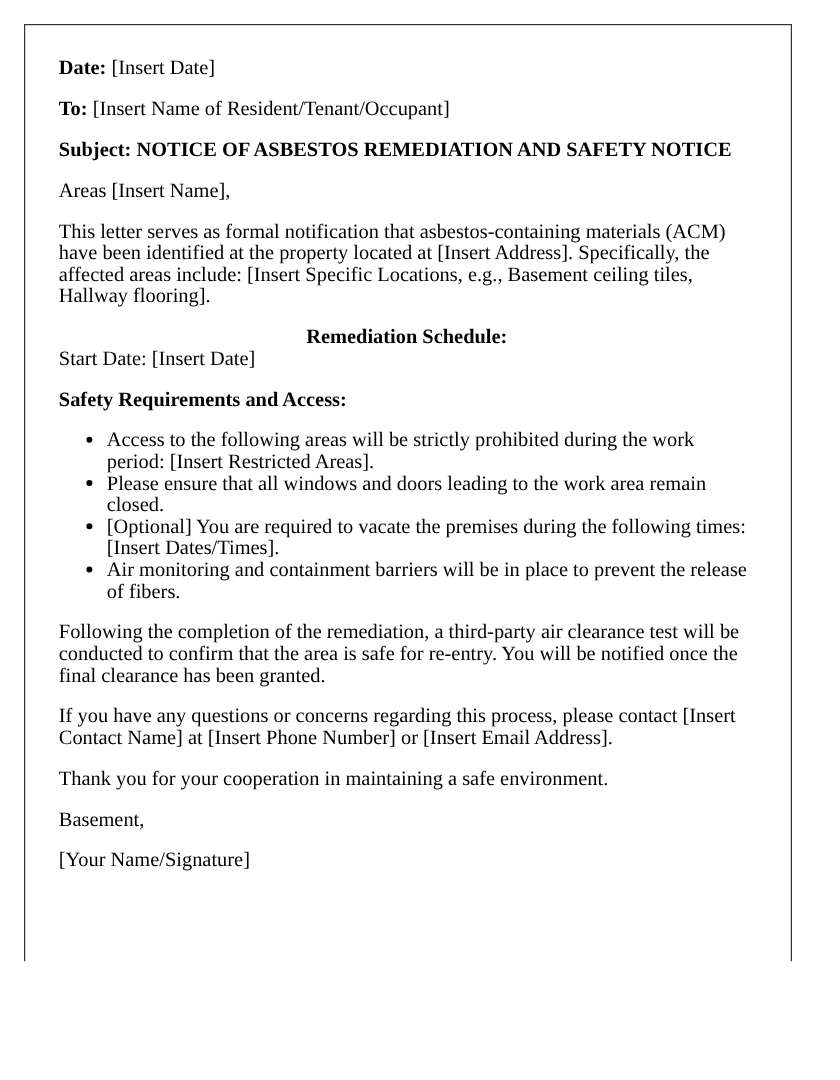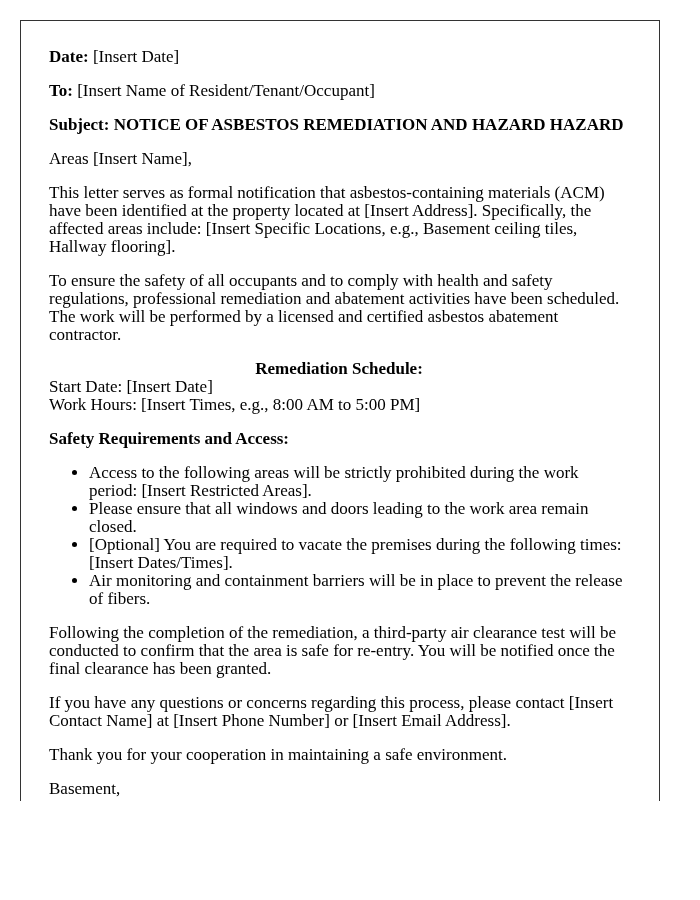--- a/index.html
+++ b/index.html
@@ -69,32 +69,30 @@
 
     <p>
       <span class="line">
         <span class="label">To:</span>
         <span>[Insert Name of Resident/Tenant/Occupant]</span>
       </span>
     </p>
 
     <p class="label">
       <span>Subject:</span>
-      <span>NOTICE OF ASBESTOS REMEDIATION AND HAZARD HAZARD</span>
+      <span>NOTICE OF ASBESTOS REMEDIATION AND SAFETY NOTICE</span>
     </p>
 
     <p>Areas [Insert Name],</p>
 
     <p>This letter serves as formal notification that asbestos-containing materials (ACM) have been identified at the property located at [Insert Address]. Specifically, the affected areas include: [Insert Specific Locations, e.g., Basement ceiling tiles, Hallway flooring].</p>
-    <p>To ensure the safety of all occupants and to comply with health and safety regulations, professional remediation and abatement activities have been scheduled. The work will be performed by a licensed and certified asbestos abatement contractor.</p>
 
     <p>
       <span class="heading">Remediation Schedule:</span>
       <span class="line">Start Date: [Insert Date]</span>
-      <span class="line">Work Hours: [Insert Times, e.g., 8:00 AM to 5:00 PM]</span>
     </p>
 
     <p class="label">Safety Requirements and Access:</p>
 
     <ul>
       <li>Access to the following areas will be strictly prohibited during the work period: [Insert Restricted Areas].</li>
       <li>Please ensure that all windows and doors leading to the work area remain closed.</li>
       <li>[Optional] You are required to vacate the premises during the following times: [Insert Dates/Times].</li>
       <li>Air monitoring and containment barriers will be in place to prevent the release of fibers.</li>
     </ul>

